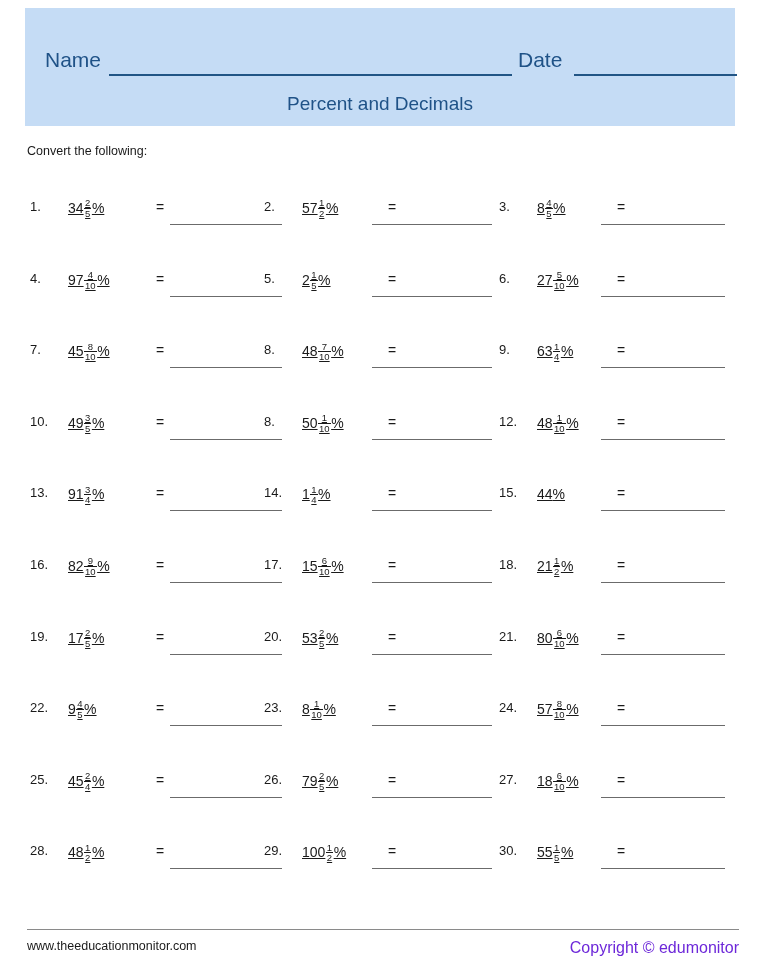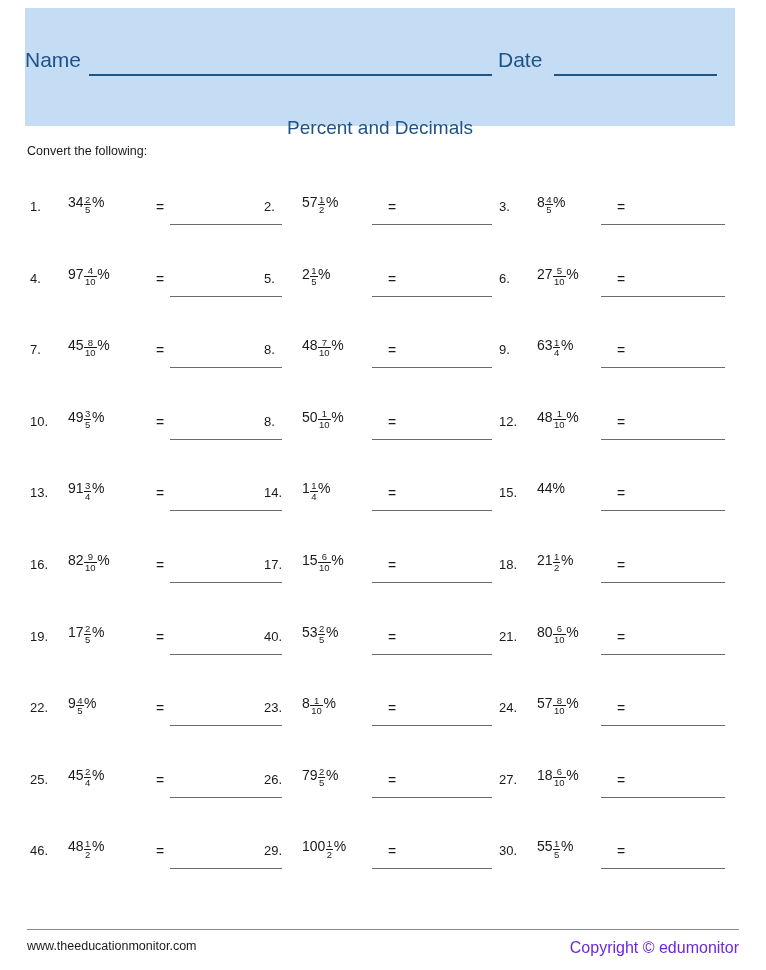--- a/index.html
+++ b/index.html
@@ -32,21 +32,21 @@
     top: 12px;
     width: 710px;
     text-align: center;
     font-size: 19px;
     color: #1f5287;
     letter-spacing: 0.2px;
     white-space: pre;
   }
   .namedate-row {
     position: absolute;
-    left: 0;
+    left: 20px;
     top: 40px;
     width: 692px;
     height: 30px;
   }
   .field-label {
     position: absolute;
     font-size: 21px;
     color: #1f5287;
     top: 0;
   }
@@ -61,21 +61,20 @@
   .name-rule { left: 64px; width: 403px; }
   .date-rule { left: 529px; width: 163px; }
   .subject-title {
     position: absolute;
     left: 0;
     top: 85px;
     width: 710px;
     text-align: center;
     font-size: 19px;
     color: #1f5287;
-    margin-top: 24px;
   }
 
   
   .instruction {
     position: absolute;
     left: 27px;
     top: 144px;
     font-size: 12.5px;
     color: #1a1a1a;
   }
@@ -108,24 +107,25 @@
     color: #1a1a1a;
     width: 34px;
     text-align: left;
   }
   .prob-expr {
     position: absolute;
     left: 38px;
     top: 1px;
     height: 28px;
     display: flex;
-    align-items: flex-start;
+    align-items: center;
     font-size: 14px;
     color: #1a1a1a;
     white-space: nowrap;
+    text-decoration: underline;
   }
   .whole { display: inline-block; }
   .frac {
     display: inline-flex;
     flex-direction: column;
     align-items: center;
     justify-content: center;
     font-size: 9.5px;
     line-height: 1.02;
     vertical-align: middle;
@@ -440,21 +440,21 @@
           <span class="frac">
             <span class="num">2</span>
             <span class="den">5</span>
           </span>
           <span class="pct">%</span>
         </span>
         <span class="eq" style="left: 126px;">=</span>
         <span class="answer-rule" style="left: 140px; width: 112px;"></span>
       </div>
       <div class="problem col-1">
-        <span class="prob-index">40.</span>
+        <span class="prob-index">20.</span>
         <span class="prob-expr">
           <span class="whole">53</span>
           <span class="frac">
             <span class="num">2</span>
             <span class="den">5</span>
           </span>
           <span class="pct">%</span>
         </span>
         <span class="eq" style="left: 124px;">=</span>
         <span class="answer-rule" style="left: 108px; width: 120px;"></span>
@@ -550,21 +550,21 @@
             <span class="den">10</span>
           </span>
           <span class="pct">%</span>
         </span>
         <span class="eq" style="left: 118px;">=</span>
         <span class="answer-rule" style="left: 102px; width: 124px;"></span>
       </div>
     </div>
     <div class="problem-row">
       <div class="problem col-0">
-        <span class="prob-index">46.</span>
+        <span class="prob-index">28.</span>
         <span class="prob-expr">
           <span class="whole">48</span>
           <span class="frac">
             <span class="num">1</span>
             <span class="den">2</span>
           </span>
           <span class="pct">%</span>
         </span>
         <span class="eq" style="left: 126px;">=</span>
         <span class="answer-rule" style="left: 140px; width: 112px;"></span>

